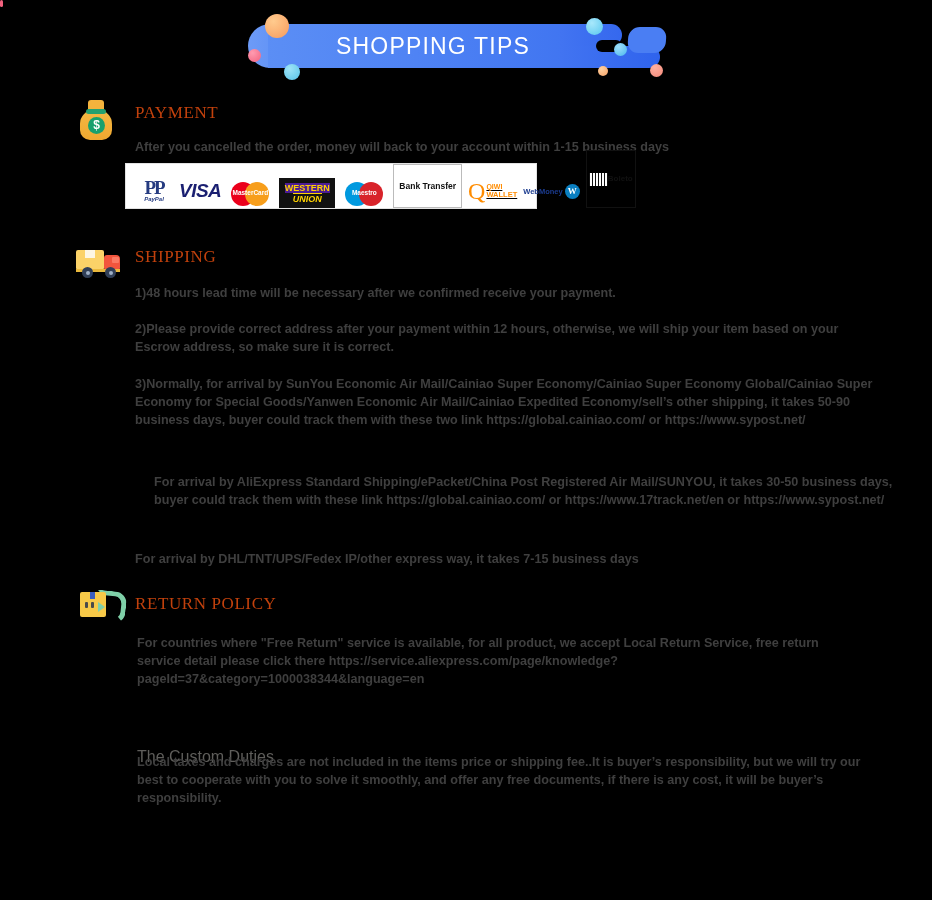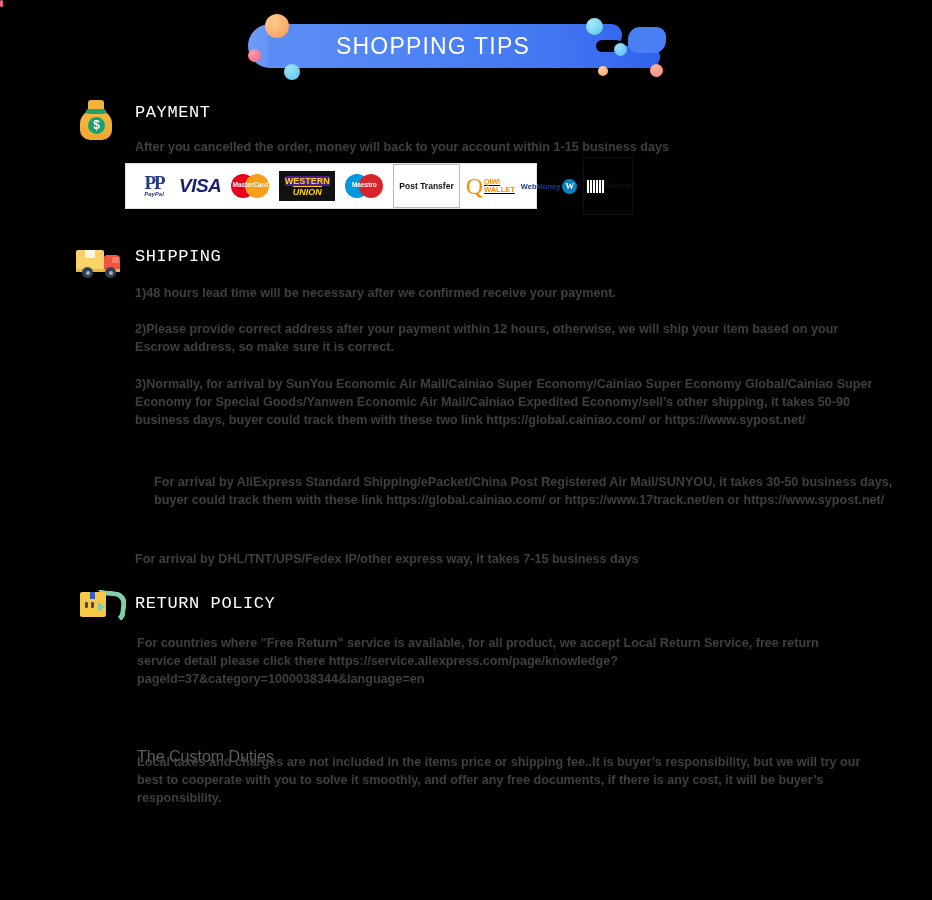--- a/index.html
+++ b/index.html
@@ -86,24 +86,24 @@
     background:radial-gradient(circle at 35% 30%,#9fe0fb,#48b6ee);}
   .dot-orange-s{left:598px;top:66px;width:10px;height:10px;
     background:radial-gradient(circle at 35% 30%,#ffd1a0,#f7a368);}
   .dot-orange-r{left:650px;top:64px;width:13px;height:13px;
     background:radial-gradient(circle at 35% 25%,#ffb0a0,#f58a7a);}
 
   
   .section{position:absolute;}
   .sec-icon{position:absolute;}
   .sec-head{
-    color:#ffffff;
+    color:#c2410c;
     font-size:17px;
     letter-spacing:.6px;
-    font-family:Liberation Mono, monospace;
+    font-family:Liberation Serif, serif;
     white-space:nowrap;
   }
   .body-text{
     color:#3f3f3f;
     font-size:12.6px;
     line-height:18px;
     font-weight:bold;
     font-family:"Liberation Sans", sans-serif;
   }
   .sub-head{
@@ -161,21 +161,21 @@
   .rt-chevron{position:absolute;left:18px;top:12px;width:0;height:0;
     border-left:7px solid #7fd0a8;border-top:5px solid transparent;
     border-bottom:5px solid transparent;}
 
   
   .pay-strip{
     position:absolute;left:125px;top:163px;
     width:412px;height:46px;
     background:#ffffff;
     border:1px solid #e2e2e2;
-    display:flex;align-items:center;
+    display:flex;align-items:flex-end;
     padding:0 6px;
     box-sizing:border-box;
   }
   .pay-item{
     flex:0 0 auto;
     height:34px;
     display:flex;align-items:center;justify-content:center;
     margin:0 3px;
   }
   .pm-paypal{width:38px;flex-direction:column;}
@@ -275,21 +275,21 @@
   </div>
   <div class="pay-item pm-wu">
     <span class="wu-l1">WESTERN</span>
     <span class="wu-l2">UNION</span>
   </div>
   <div class="pay-item pm-maestro">
     <div class="ms-c1"></div>
       <div class="ms-c2"></div>
     <div class="ms-txt">Maestro</div>
   </div>
-  <div class="pay-item pm-bank">Post Transfer</div>
+  <div class="pay-item pm-bank">Bank Transfer</div>
   <div class="pay-item pm-qiwi">
     <span class="qw-q">Q</span>
     <span class="qw-t">
       <span class="qw-t1">QIWI</span>
       <span class="qw-t2">WALLET</span>
     </span>
   </div>
   <div class="pay-item pm-wm">
     <span class="wm-t">WebMoney</span>
     <span class="wm-g">W</span>

